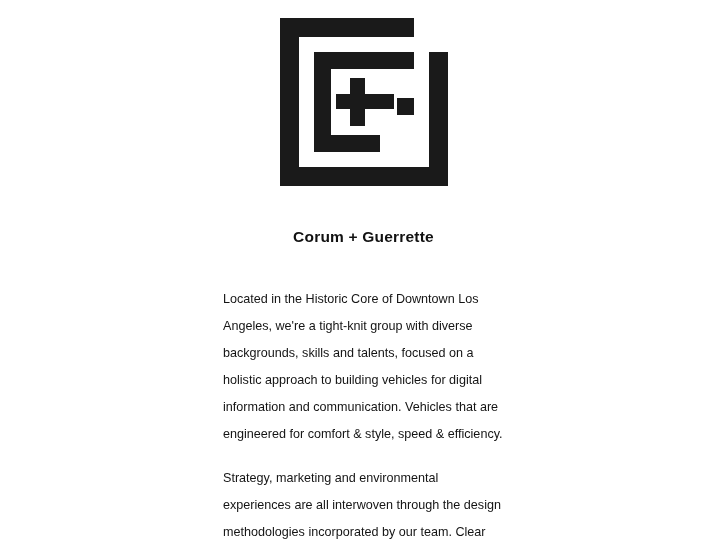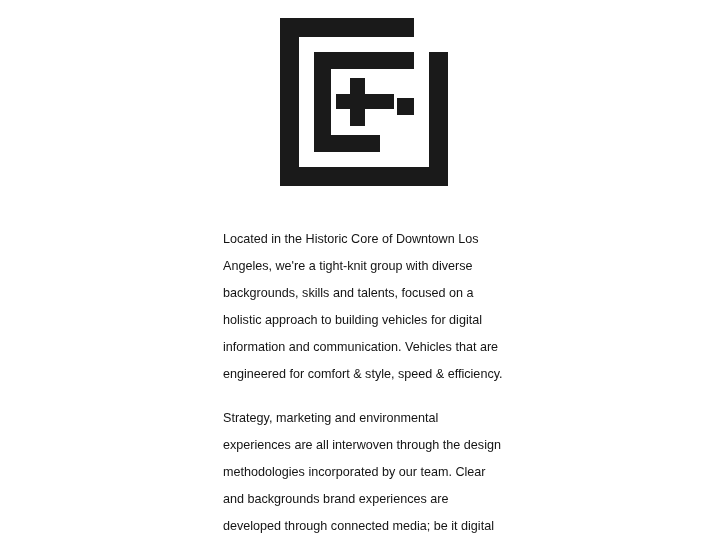--- a/index.html
+++ b/index.html
@@ -154,20 +154,21 @@
         <div class="notch2"></div>
         <div class="inner"></div>
         <div class="inner-open"></div>
         <div class="inner-cut-edge"></div>
         <div class="inner-cut"></div>
         <div class="cross-v"></div>
         <div class="cross-h"></div>
       </div>
     </div>
 
+    <div class="title">Corum + Guerrette</div>
 
     <div class="body-copy">
       <p>Located in the Historic Core of Downtown Los Angeles, we're a tight-knit group with diverse backgrounds, skills and talents, focused on a holistic approach to building vehicles for digital information and communication. Vehicles that are engineered for comfort &amp; style, speed &amp; efficiency.</p>
       <p>Strategy, marketing and environmental experiences are all interwoven through the design methodologies incorporated by our team. Clear and backgrounds brand experiences are developed through connected media; be it digital marketing, web applications, on-line services or immersive interactive spaces.</p>
 
     </div>
 
   </div>
 </div>
 

